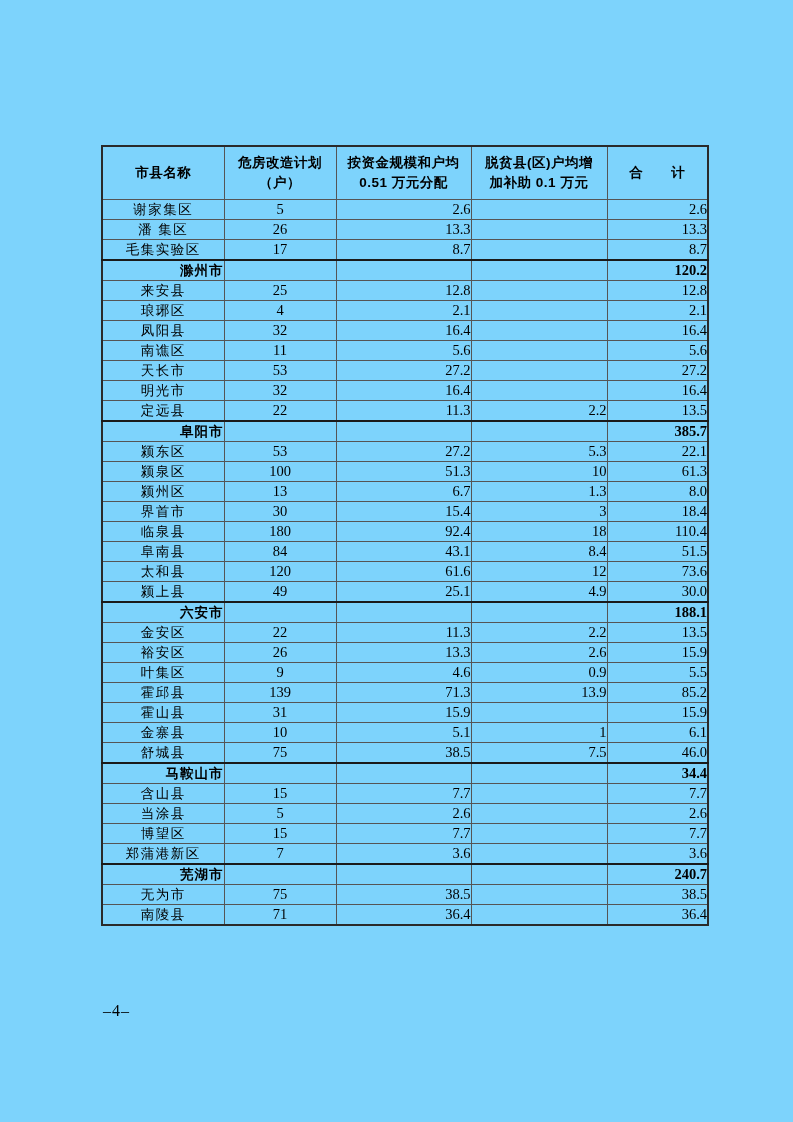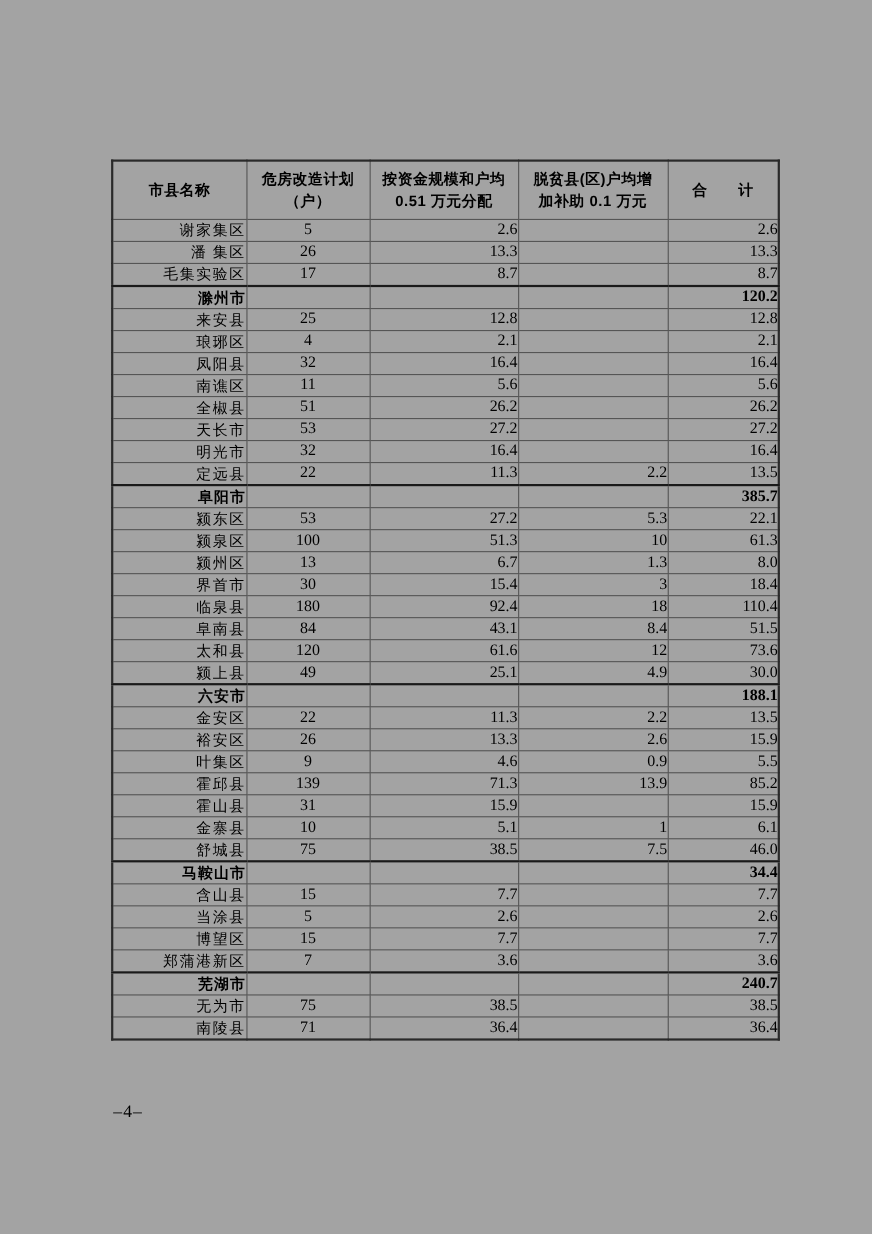--- a/index.html
+++ b/index.html
@@ -7,21 +7,21 @@
     width:793px; height:1122px;
     background:#ffffff;
     font-family:"Liberation Serif", serif;
     color:#000;
     position:relative;
     overflow:hidden;
   }
   .page {
     position:absolute; left:0; top:0;
     width:793px; height:1122px;
-    background:#a3a3a3;
+    background:#7dd3fc;
   }
   table.alloc {
     position:absolute;
     left:101px; top:145px;
     width:606px;
     border-collapse:collapse;
     table-layout:fixed;
     border:2px solid #2a2a2a;
   }
   table.alloc th, table.alloc td {
@@ -41,21 +41,21 @@
     border-bottom:2px solid #1a1a1a;
     letter-spacing:0.5px;
   }
   tbody td {
     height:19px;
     line-height:19px;
     font-size:14.5px;
     vertical-align:middle;
   }
   td.c-name {
-    text-align:right;
+    text-align:center;
     font-size:13.5px;
     letter-spacing:1.5px;
   }
   tr.group-row td { border-top:2px solid #1a1a1a; }
   tr.group-row td.c-name {
     text-align:right;
     font-weight:bold;
     padding-left:3px;
     letter-spacing:1px;
   }
@@ -159,27 +159,20 @@
           <td class="c-total">16.4</td>
         </tr>
         <tr>
           <td class="c-name">南谯区</td>
           <td class="c-plan">11</td>
           <td class="c-alloc">5.6</td>
           <td class="c-extra"></td>
           <td class="c-total">5.6</td>
         </tr>
         <tr>
-          <td class="c-name">全椒县</td>
-          <td class="c-plan">51</td>
-          <td class="c-alloc">26.2</td>
-          <td class="c-extra"></td>
-          <td class="c-total">26.2</td>
-        </tr>
-        <tr>
           <td class="c-name">天长市</td>
           <td class="c-plan">53</td>
           <td class="c-alloc">27.2</td>
           <td class="c-extra"></td>
           <td class="c-total">27.2</td>
         </tr>
         <tr>
           <td class="c-name">明光市</td>
           <td class="c-plan">32</td>
           <td class="c-alloc">16.4</td>

